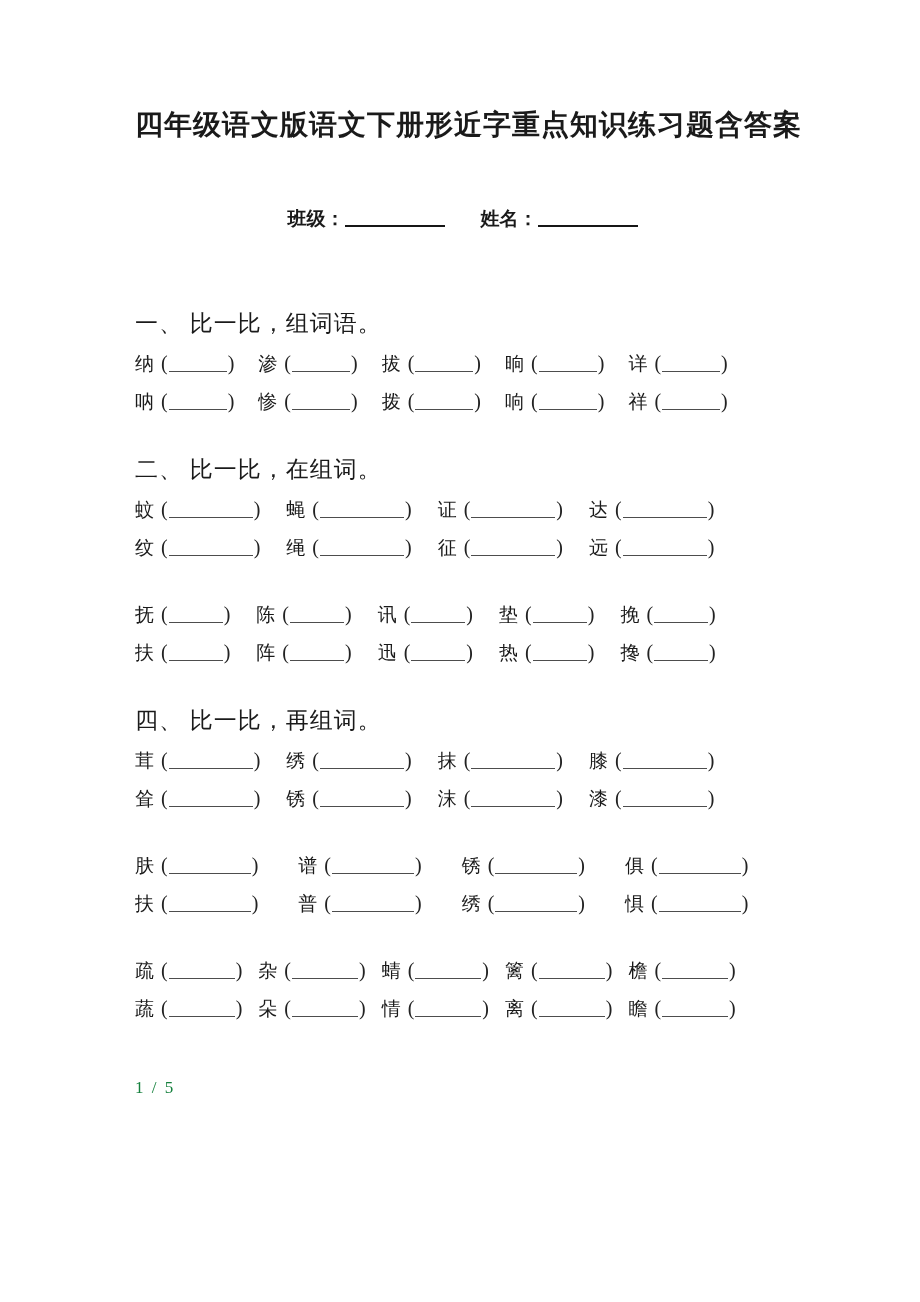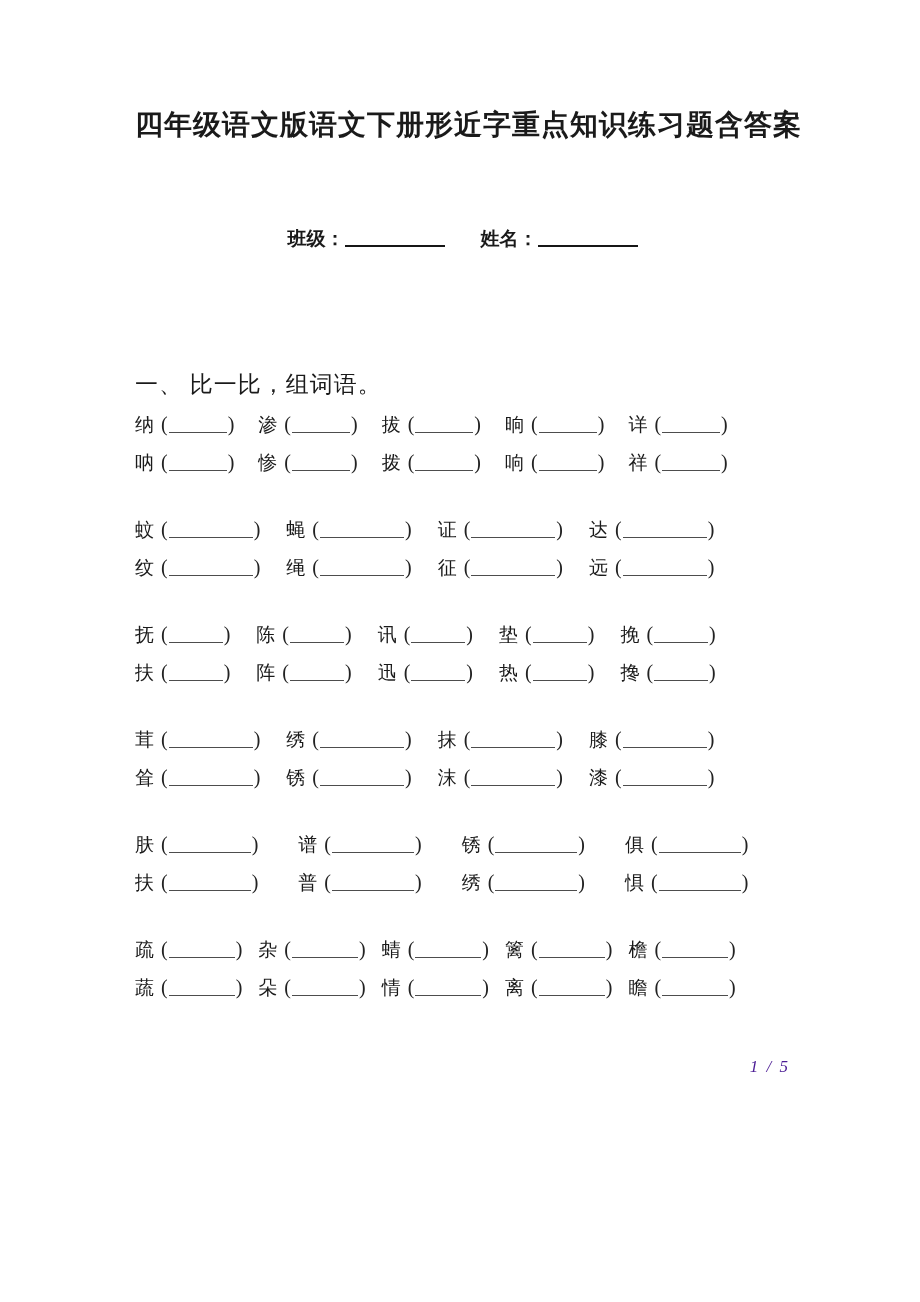--- a/index.html
+++ b/index.html
@@ -23,40 +23,40 @@
   .title {
     margin: 0;
     font-size: 28px;
     line-height: 38px;
     font-weight: bold;
     text-align: center;
     letter-spacing: 1px;
     white-space: nowrap;
   }
   .meta-row {
-    margin-top: 82px;
+    margin-top: 62px;
     display: flex;
     justify-content: center;
     column-gap: 36px;
     font-size: 19px;
     line-height: 26px;
     font-weight: bold;
   }
   .meta-item { white-space: nowrap; }
   .meta-blank {
     display: inline-block;
     width: 100px;
     height: 15px;
     border-bottom: 2px solid #161616;
     position: relative;
     top: 2px;
   }
   #sections { margin-top: 0; }
   .section { margin-top: 40px; }
-  .section:first-child { margin-top: 118px; }
+  .section:first-child { margin-top: 77px; }
   .section-heading {
     font-size: 23px;
     line-height: 30px;
     letter-spacing: 1px;
     white-space: nowrap;
   }
   .item-row {
     display: flex;
     align-items: baseline;
     margin-top: 11px;
@@ -73,25 +73,24 @@
   .blank {
     display: inline-block;
     height: 14px;
     border-bottom: 1px solid #4d4d4d;
     position: relative;
     top: 2px;
     margin: 0 1px;
   }
   .footer {
     margin-top: 56px;
-    text-align: right;
+    text-align: left;
     font-size: 17px;
     letter-spacing: 2px;
-    color: #4c1d95;
-    font-style: italic;
+    color: #15803d;
   }
 </style>
 </head>
 <body>
 
 <div class="page">
 
   <h1 class="title">四年级语文版语文下册形近字重点知识练习题含答案</h1>
 
   <div class="meta-row">
@@ -115,20 +114,21 @@
         </div>
         <div class="item-row" style="column-gap: 24px;">
           <span class="item"><span class="char">呐</span><span class="paren">(</span><span class="blank" style="width: 58px;"></span><span class="paren">)</span></span>
           <span class="item"><span class="char">惨</span><span class="paren">(</span><span class="blank" style="width: 58px;"></span><span class="paren">)</span></span>
           <span class="item"><span class="char">拨</span><span class="paren">(</span><span class="blank" style="width: 58px;"></span><span class="paren">)</span></span>
           <span class="item"><span class="char">响</span><span class="paren">(</span><span class="blank" style="width: 58px;"></span><span class="paren">)</span></span>
           <span class="item"><span class="char">祥</span><span class="paren">(</span><span class="blank" style="width: 58px;"></span><span class="paren">)</span></span>
         </div>
       </section>
       <section class="section">
+        <div class="section-heading">二、 比一比，在组词。</div>
         <div class="item-row" style="column-gap: 26px;">
           <span class="item"><span class="char">蚊</span><span class="paren">(</span><span class="blank" style="width: 84px;"></span><span class="paren">)</span></span>
           <span class="item"><span class="char">蝇</span><span class="paren">(</span><span class="blank" style="width: 84px;"></span><span class="paren">)</span></span>
           <span class="item"><span class="char">证</span><span class="paren">(</span><span class="blank" style="width: 84px;"></span><span class="paren">)</span></span>
           <span class="item"><span class="char">达</span><span class="paren">(</span><span class="blank" style="width: 84px;"></span><span class="paren">)</span></span>
         </div>
         <div class="item-row" style="column-gap: 26px;">
           <span class="item"><span class="char">纹</span><span class="paren">(</span><span class="blank" style="width: 84px;"></span><span class="paren">)</span></span>
           <span class="item"><span class="char">绳</span><span class="paren">(</span><span class="blank" style="width: 84px;"></span><span class="paren">)</span></span>
           <span class="item"><span class="char">征</span><span class="paren">(</span><span class="blank" style="width: 84px;"></span><span class="paren">)</span></span>
@@ -145,20 +145,21 @@
         </div>
         <div class="item-row" style="column-gap: 26px;">
           <span class="item"><span class="char">扶</span><span class="paren">(</span><span class="blank" style="width: 54px;"></span><span class="paren">)</span></span>
           <span class="item"><span class="char">阵</span><span class="paren">(</span><span class="blank" style="width: 54px;"></span><span class="paren">)</span></span>
           <span class="item"><span class="char">迅</span><span class="paren">(</span><span class="blank" style="width: 54px;"></span><span class="paren">)</span></span>
           <span class="item"><span class="char">热</span><span class="paren">(</span><span class="blank" style="width: 54px;"></span><span class="paren">)</span></span>
           <span class="item"><span class="char">搀</span><span class="paren">(</span><span class="blank" style="width: 54px;"></span><span class="paren">)</span></span>
         </div>
       </section>
       <section class="section">
+        <div class="section-heading">四、 比一比，再组词。</div>
         <div class="item-row" style="column-gap: 26px;">
           <span class="item"><span class="char">茸</span><span class="paren">(</span><span class="blank" style="width: 84px;"></span><span class="paren">)</span></span>
           <span class="item"><span class="char">绣</span><span class="paren">(</span><span class="blank" style="width: 84px;"></span><span class="paren">)</span></span>
           <span class="item"><span class="char">抹</span><span class="paren">(</span><span class="blank" style="width: 84px;"></span><span class="paren">)</span></span>
           <span class="item"><span class="char">膝</span><span class="paren">(</span><span class="blank" style="width: 84px;"></span><span class="paren">)</span></span>
         </div>
         <div class="item-row" style="column-gap: 26px;">
           <span class="item"><span class="char">耸</span><span class="paren">(</span><span class="blank" style="width: 84px;"></span><span class="paren">)</span></span>
           <span class="item"><span class="char">锈</span><span class="paren">(</span><span class="blank" style="width: 84px;"></span><span class="paren">)</span></span>
           <span class="item"><span class="char">沫</span><span class="paren">(</span><span class="blank" style="width: 84px;"></span><span class="paren">)</span></span>

